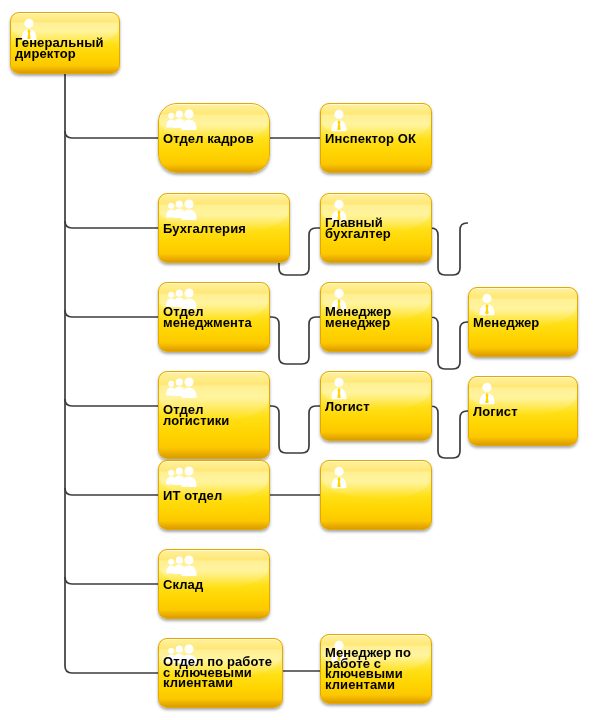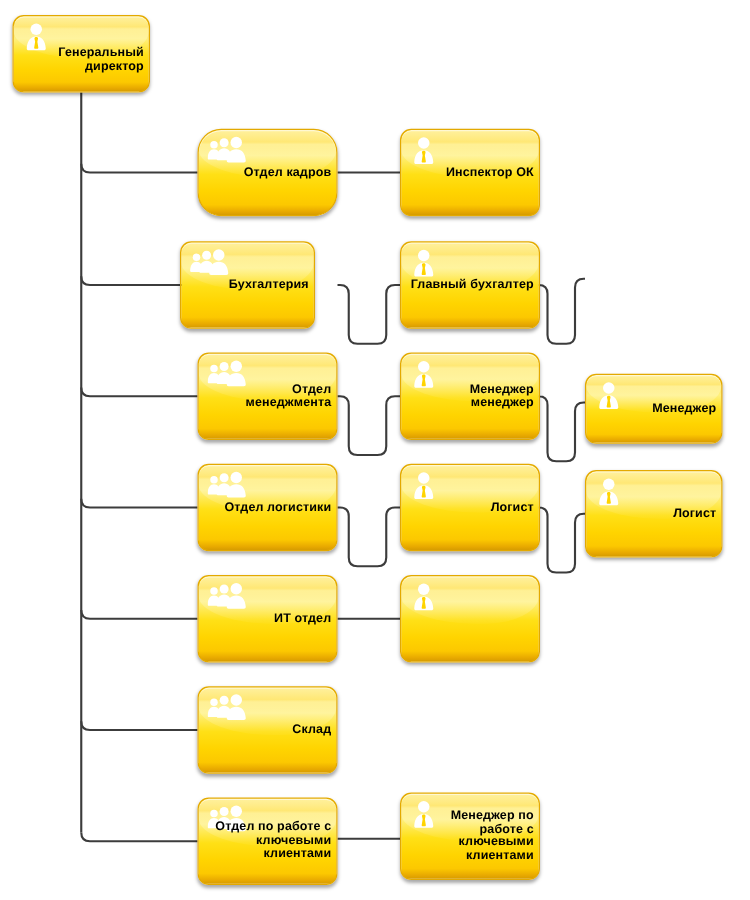--- a/index.html
+++ b/index.html
@@ -78,23 +78,23 @@
   }
   .node-icon svg { display: block; }
 
   .node-label {
     position: absolute;
     left: 4px;
     right: 4px;
     top: 50%;
     transform: translateY(-50%);
     z-index: 4;
-    text-align: right;
+    text-align: left;
     color: #000000;
-    font-size: 10px;
+    font-size: 13px;
     font-weight: bold;
     line-height: 11px;
     letter-spacing: 0.1px;
     word-wrap: break-word;
   }
   .node-label.multi-3 { line-height: 10.5px; }
 
   
   .node.root .node-label { top: 58%; }
 </style>
@@ -150,21 +150,21 @@
       <div class="node" style="left: 320px; top: 103px; width: 112px; height: 70px; padding-left: 15px;">
         <span class="node-icon">
           <svg width="22" height="26" viewBox="0 0 22 26" aria-hidden="true">
             <circle cx="11" cy="6.4" r="4.6" fill="#ffffff"></circle>
             <path d="M11 12.2c-4.3 0-7.3 3.2-7.6 9.4-0.05 1.1 0.5 1.6 1.6 1.6h12c1.1 0 1.65-0.5 1.6-1.6-0.3-6.2-3.3-9.4-7.6-9.4z" fill="#ffffff"></path>
             <path d="M11 12.6c-0.95 0-1.55 0.55-1.4 1.35l0.5 2.5-0.75 4.6c-0.1 0.65 0.25 1.0 0.85 1.0h1.6c0.6 0 0.95-0.35 0.85-1.0l-0.75-4.6 0.5-2.5c0.15-0.8-0.45-1.35-1.4-1.35z" fill="#ffd400"></path>
           </svg>
         </span>
         <div class="node-label">Инспектор ОК</div>
       </div>
-      <div class="node" style="left: 144px; top: 193px; width: 108px; height: 70px;">
+      <div class="node" style="left: 158px; top: 193px; width: 132px; height: 70px;">
         <span class="node-icon">
           <svg width="32" height="26" viewBox="0 0 32 26" aria-hidden="true">
             <circle cx="5.2" cy="7.8" r="3.0" fill="#ffffff"></circle>
             <path d="M5.2 11.4c-2.9 0-4.9 2.3-5.1 7.0-0.03 0.8 0.35 1.2 1.1 1.2h8.0c0.75 0 1.13-0.4 1.1-1.2-0.2-4.7-2.2-7.0-5.1-7.0z" fill="#ffffff"></path>
             <circle cx="13.3" cy="6.2" r="3.6" fill="#ffffff"></circle>
             <path d="M13.3 10.5c-3.4 0-5.8 2.7-6.0 8.2-0.04 0.95 0.4 1.4 1.3 1.4h9.4c0.9 0 1.34-0.45 1.3-1.4-0.2-5.5-2.6-8.2-6.0-8.2z" fill="#ffffff"></path>
             <circle cx="23.0" cy="6.0" r="4.6" fill="#ffffff"></circle>
             <path d="M23.0 11.4c-4.3 0-7.3 3.1-7.6 9.0-0.05 1.05 0.5 1.55 1.55 1.55h12.1c1.05 0 1.6-0.5 1.55-1.55-0.3-5.9-3.3-9.0-7.6-9.0z" fill="#ffffff"></path>
           </svg>
         </span>
@@ -196,31 +196,31 @@
       <div class="node" style="left: 320px; top: 282px; width: 112px; height: 70px;">
         <span class="node-icon">
           <svg width="22" height="26" viewBox="0 0 22 26" aria-hidden="true">
             <circle cx="11" cy="6.4" r="4.6" fill="#ffffff"></circle>
             <path d="M11 12.2c-4.3 0-7.3 3.2-7.6 9.4-0.05 1.1 0.5 1.6 1.6 1.6h12c1.1 0 1.65-0.5 1.6-1.6-0.3-6.2-3.3-9.4-7.6-9.4z" fill="#ffffff"></path>
             <path d="M11 12.6c-0.95 0-1.55 0.55-1.4 1.35l0.5 2.5-0.75 4.6c-0.1 0.65 0.25 1.0 0.85 1.0h1.6c0.6 0 0.95-0.35 0.85-1.0l-0.75-4.6 0.5-2.5c0.15-0.8-0.45-1.35-1.4-1.35z" fill="#ffd400"></path>
           </svg>
         </span>
         <div class="node-label">Менеджер менеджер</div>
       </div>
-      <div class="node" style="left: 468px; top: 287px; width: 110px; height: 56px; margin-top: 12px;">
+      <div class="node" style="left: 468px; top: 287px; width: 110px; height: 70px;">
         <span class="node-icon">
           <svg width="22" height="26" viewBox="0 0 22 26" aria-hidden="true">
             <circle cx="11" cy="6.4" r="4.6" fill="#ffffff"></circle>
             <path d="M11 12.2c-4.3 0-7.3 3.2-7.6 9.4-0.05 1.1 0.5 1.6 1.6 1.6h12c1.1 0 1.65-0.5 1.6-1.6-0.3-6.2-3.3-9.4-7.6-9.4z" fill="#ffffff"></path>
             <path d="M11 12.6c-0.95 0-1.55 0.55-1.4 1.35l0.5 2.5-0.75 4.6c-0.1 0.65 0.25 1.0 0.85 1.0h1.6c0.6 0 0.95-0.35 0.85-1.0l-0.75-4.6 0.5-2.5c0.15-0.8-0.45-1.35-1.4-1.35z" fill="#ffd400"></path>
           </svg>
         </span>
         <div class="node-label">Менеджер</div>
       </div>
-      <div class="node" style="left: 158px; top: 371px; width: 112px; height: 70px;">
+      <div class="node" style="left: 158px; top: 371px; width: 112px; height: 88px;">
         <span class="node-icon">
           <svg width="32" height="26" viewBox="0 0 32 26" aria-hidden="true">
             <circle cx="5.2" cy="7.8" r="3.0" fill="#ffffff"></circle>
             <path d="M5.2 11.4c-2.9 0-4.9 2.3-5.1 7.0-0.03 0.8 0.35 1.2 1.1 1.2h8.0c0.75 0 1.13-0.4 1.1-1.2-0.2-4.7-2.2-7.0-5.1-7.0z" fill="#ffffff"></path>
             <circle cx="13.3" cy="6.2" r="3.6" fill="#ffffff"></circle>
             <path d="M13.3 10.5c-3.4 0-5.8 2.7-6.0 8.2-0.04 0.95 0.4 1.4 1.3 1.4h9.4c0.9 0 1.34-0.45 1.3-1.4-0.2-5.5-2.6-8.2-6.0-8.2z" fill="#ffffff"></path>
             <circle cx="23.0" cy="6.0" r="4.6" fill="#ffffff"></circle>
             <path d="M23.0 11.4c-4.3 0-7.3 3.1-7.6 9.0-0.05 1.05 0.5 1.55 1.55 1.55h12.1c1.05 0 1.6-0.5 1.55-1.55-0.3-5.9-3.3-9.0-7.6-9.0z" fill="#ffffff"></path>
           </svg>
         </span>
@@ -274,21 +274,21 @@
             <circle cx="5.2" cy="7.8" r="3.0" fill="#ffffff"></circle>
             <path d="M5.2 11.4c-2.9 0-4.9 2.3-5.1 7.0-0.03 0.8 0.35 1.2 1.1 1.2h8.0c0.75 0 1.13-0.4 1.1-1.2-0.2-4.7-2.2-7.0-5.1-7.0z" fill="#ffffff"></path>
             <circle cx="13.3" cy="6.2" r="3.6" fill="#ffffff"></circle>
             <path d="M13.3 10.5c-3.4 0-5.8 2.7-6.0 8.2-0.04 0.95 0.4 1.4 1.3 1.4h9.4c0.9 0 1.34-0.45 1.3-1.4-0.2-5.5-2.6-8.2-6.0-8.2z" fill="#ffffff"></path>
             <circle cx="23.0" cy="6.0" r="4.6" fill="#ffffff"></circle>
             <path d="M23.0 11.4c-4.3 0-7.3 3.1-7.6 9.0-0.05 1.05 0.5 1.55 1.55 1.55h12.1c1.05 0 1.6-0.5 1.55-1.55-0.3-5.9-3.3-9.0-7.6-9.0z" fill="#ffffff"></path>
           </svg>
         </span>
         <div class="node-label">Склад</div>
       </div>
-      <div class="node" style="left: 158px; top: 638px; width: 112px; height: 70px;">
+      <div class="node" style="left: 158px; top: 638px; width: 125px; height: 70px;">
         <span class="node-icon">
           <svg width="32" height="26" viewBox="0 0 32 26" aria-hidden="true">
             <circle cx="5.2" cy="7.8" r="3.0" fill="#ffffff"></circle>
             <path d="M5.2 11.4c-2.9 0-4.9 2.3-5.1 7.0-0.03 0.8 0.35 1.2 1.1 1.2h8.0c0.75 0 1.13-0.4 1.1-1.2-0.2-4.7-2.2-7.0-5.1-7.0z" fill="#ffffff"></path>
             <circle cx="13.3" cy="6.2" r="3.6" fill="#ffffff"></circle>
             <path d="M13.3 10.5c-3.4 0-5.8 2.7-6.0 8.2-0.04 0.95 0.4 1.4 1.3 1.4h9.4c0.9 0 1.34-0.45 1.3-1.4-0.2-5.5-2.6-8.2-6.0-8.2z" fill="#ffffff"></path>
             <circle cx="23.0" cy="6.0" r="4.6" fill="#ffffff"></circle>
             <path d="M23.0 11.4c-4.3 0-7.3 3.1-7.6 9.0-0.05 1.05 0.5 1.55 1.55 1.55h12.1c1.05 0 1.6-0.5 1.55-1.55-0.3-5.9-3.3-9.0-7.6-9.0z" fill="#ffffff"></path>
           </svg>
         </span>

